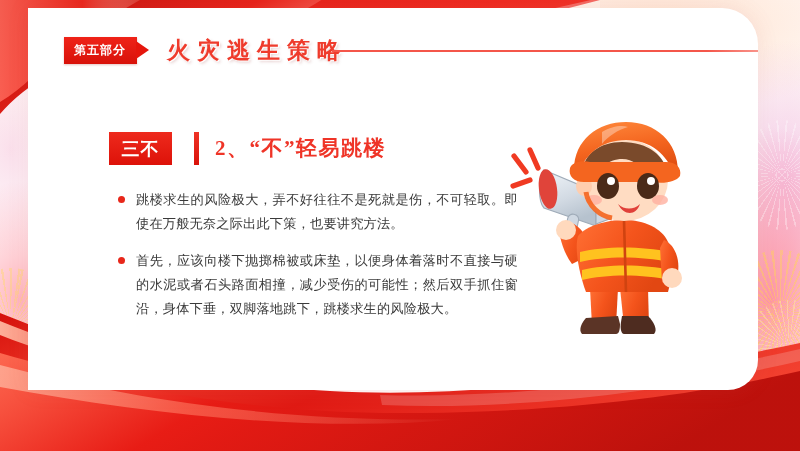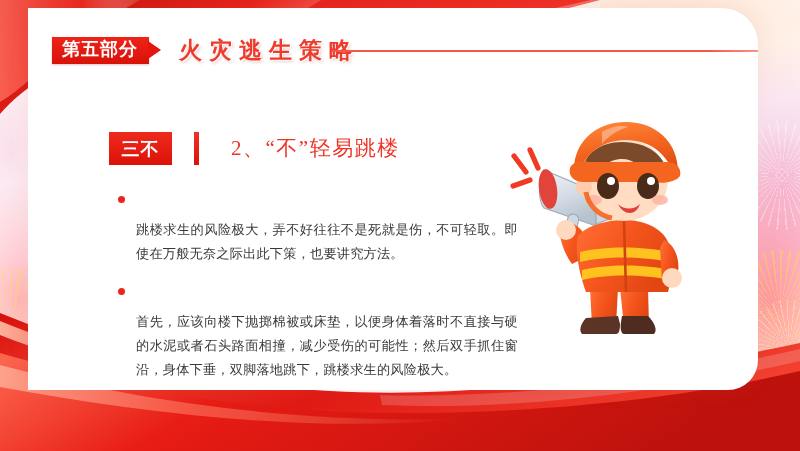--- a/index.html
+++ b/index.html
@@ -103,26 +103,27 @@
   }
   .section-badge {
     position: relative;
     display: inline-flex;
     align-items: center;
     justify-content: center;
     height: 27px;
     padding: 0 11px 0 10px;
     background: linear-gradient(180deg, #ef2318 0%, #d8120a 100%);
     color: #ffffff;
-    font-size: 18px;
+    font-size: 12px;
     font-weight: bold;
     letter-spacing: 1px;
     line-height: 1;
-    font-family: Liberation Mono, monospace;
+    font-family: Liberation Sans, sans-serif;
     box-shadow: 0 1px 2px rgba(150,20,10,0.25);
+    margin-left: 12px;
   }
   .section-badge::after {
     content: "";
     position: absolute;
     right: -12px;
     top: 50%;
     transform: translateY(-50%);
     width: 0; height: 0;
     border-top: 9px solid transparent;
     border-bottom: 9px solid transparent;
@@ -170,23 +171,23 @@
     line-height: 1;
     font-family: "Liberation Serif", "DejaVu Serif", serif;
   }
   .tag-bar {
     width: 5px;
     height: 33px;
     margin-left: 6px;
     background: linear-gradient(180deg, #ef3326, #d9120a);
   }
   .subhead-text {
-    margin-left: 16px;
+    margin-left: 0;
     font-size: 21px;
-    font-weight: normal;
+    font-weight: bold;
     letter-spacing: 1.5px;
     color: #ef3427;
     line-height: 1;
     white-space: nowrap;
     font-family: "Liberation Serif", "DejaVu Serif", serif;
   }
 
   
   .body {
     position: absolute;
@@ -207,22 +208,21 @@
     background: #e8271a;
     margin-top: 8px;
     margin-right: 11px;
   }
   .bullet-text {
     font-size: 13.2px;
     line-height: 24px;
     color: #3a3a3a;
     letter-spacing: 0.2px;
     text-align: justify;
-    font-family: Liberation Mono, monospace;
-    margin-top: 31px;
+    font-family: Liberation Serif, serif;
   }
 
   
   .illus {
     position: absolute;
     left: 508px;
     top: 118px;
     width: 190px;
     height: 230px;
   }

